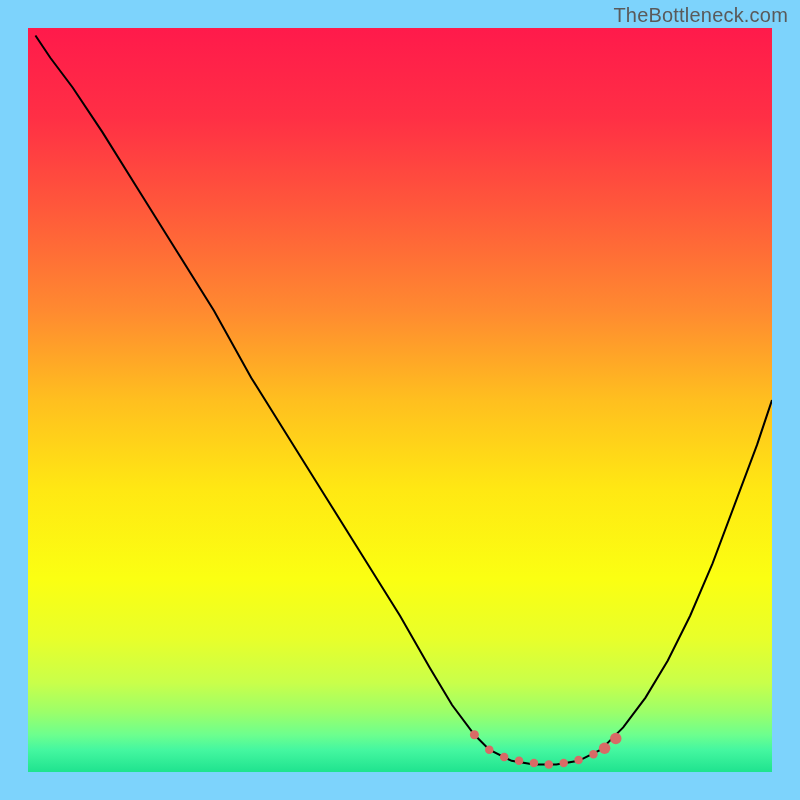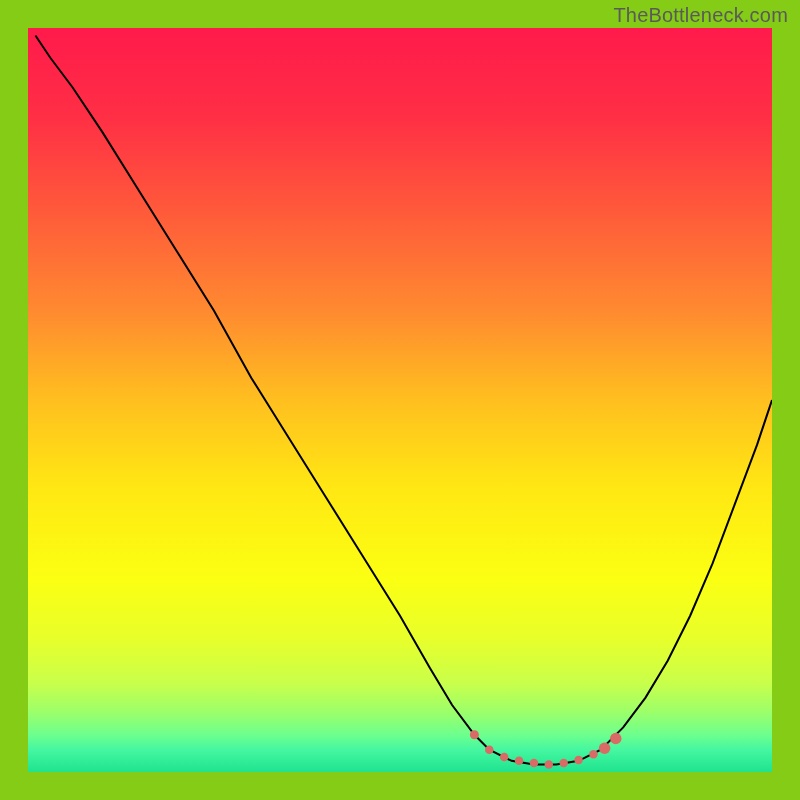--- a/index.html
+++ b/index.html
@@ -8,21 +8,21 @@
     width: 800px;
     height: 800px;
     background: #000;
     overflow: hidden;
     font-family: Arial, Helvetica, sans-serif;
   }
   .frame {
     position: relative;
     width: 800px;
     height: 800px;
-    background: #84cc16;
+    background: #7dd3fc;
   }
   .watermark {
     position: absolute;
     top: 4px;
     right: 12px;
     color: #5a5a5a;
     font-size: 20px;
     font-weight: 500;
     letter-spacing: 0.2px;
     z-index: 10;

